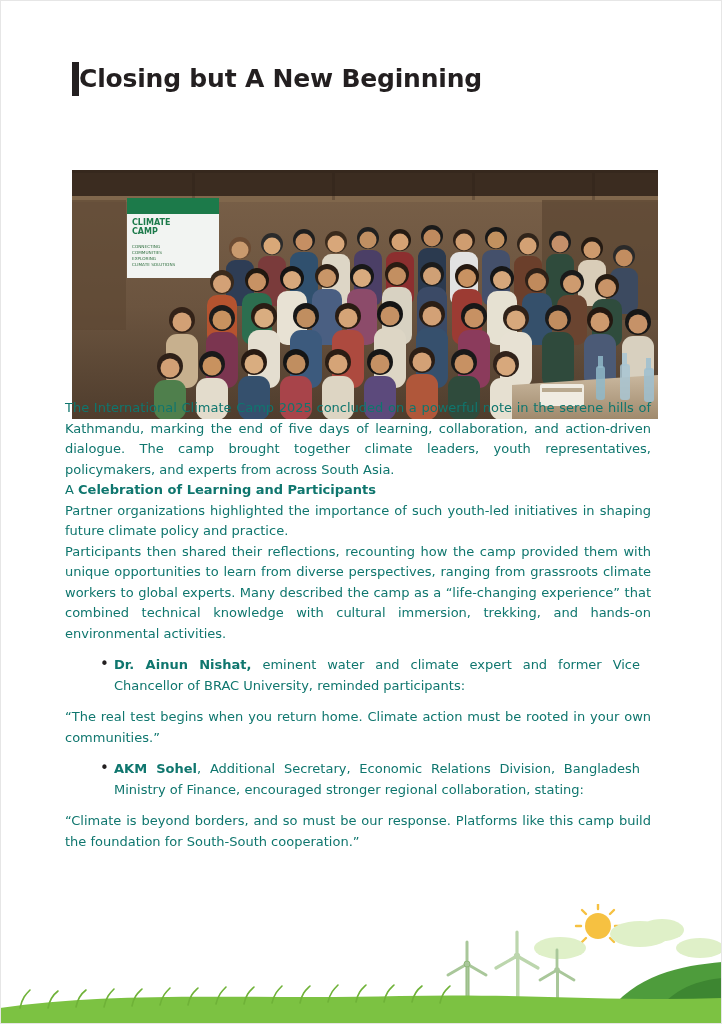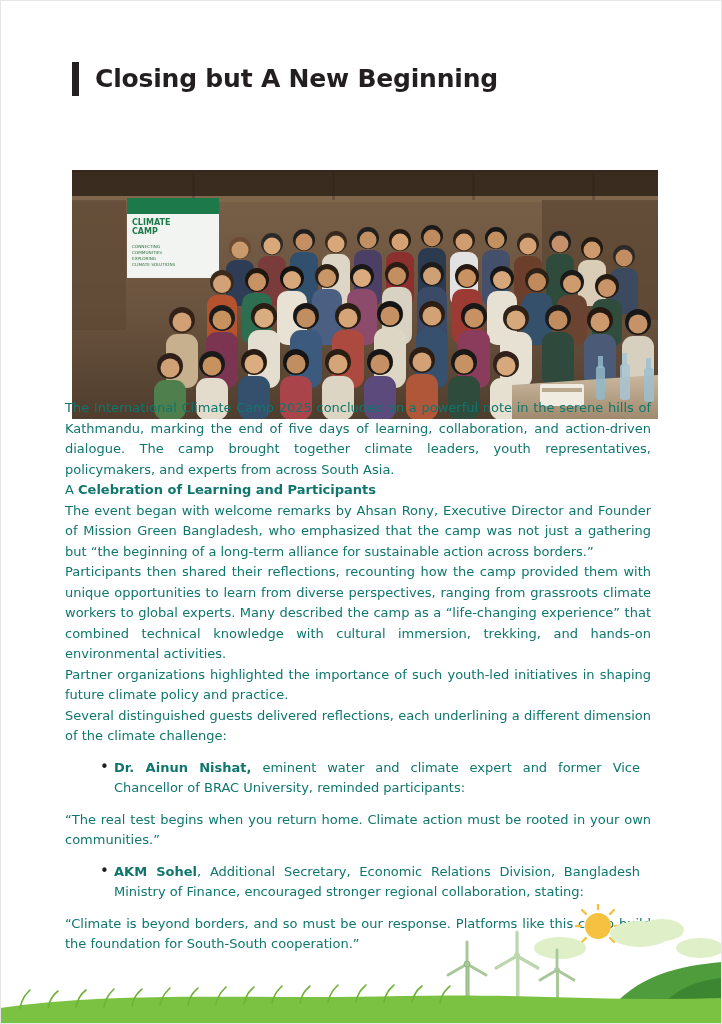--- a/index.html
+++ b/index.html
@@ -24,21 +24,20 @@
     overflow: hidden;
   }
   
   .title-row {
     position: absolute;
     left: 72px;
     top: 62px;
     width: 590px;
     display: flex;
     align-items: center;
-    gap: 16px;
   }
   .title-bar {
     width: 7px;
     height: 34px;
     background: #231f20;
     flex: 0 0 auto;
   }
   .title-text {
     font-family: "DejaVu Sans", sans-serif;
     font-weight: bold;
@@ -429,27 +428,25 @@
       <rect x="0" y="0" width="586" height="249" fill="none"></rect>
     </svg>
   </div>
 
   <div class="body">
 
     <p>The International Climate Camp 2025 concluded on a powerful note in the serene hills of Kathmandu, marking the end of five days of learning, collaboration, and action-driven dialogue. The camp brought together climate leaders, youth representatives, policymakers, and experts from across South Asia.</p>
 
     <p class="subhead"><span>A </span><b>Celebration of Learning and Participants</b></p>
 
-    <p>The event began with welcome remarks by Ahsan Rony, Executive Director and Founder of Mission Green Bangladesh, who emphasized that the camp was not just a gathering but “the beginning of a long-term alliance for sustainable action across borders.”</p>
+
+    <p>Partner organizations highlighted the importance of such youth-led initiatives in shaping future climate policy and practice.</p>
 
     <p>Participants then shared their reflections, recounting how the camp provided them with unique opportunities to learn from diverse perspectives, ranging from grassroots climate workers to global experts. Many described the camp as a “life-changing experience” that combined technical knowledge with cultural immersion, trekking, and hands-on environmental activities.</p>
 
-    <p>Partner organizations highlighted the importance of such youth-led initiatives in shaping future climate policy and practice.</p>
-
-    <p>Several distinguished guests delivered reflections, each underlining a different dimension of the climate challenge:</p>
 
     <ul class="bullets">
       <li><b>Dr. Ainun Nishat,</b><span> eminent water and climate expert and former Vice Chancellor of BRAC University, reminded participants:</span></li>
     </ul>
 
     <p class="quote-block">“The real test begins when you return home. Climate action must be rooted in your own communities.”</p>
 
     <ul class="bullets">
       <li><b>AKM Sohel</b><span>, Additional Secretary, Economic Relations Division, Bangladesh Ministry of Finance, encouraged stronger regional collaboration, stating:</span></li>
     </ul>

